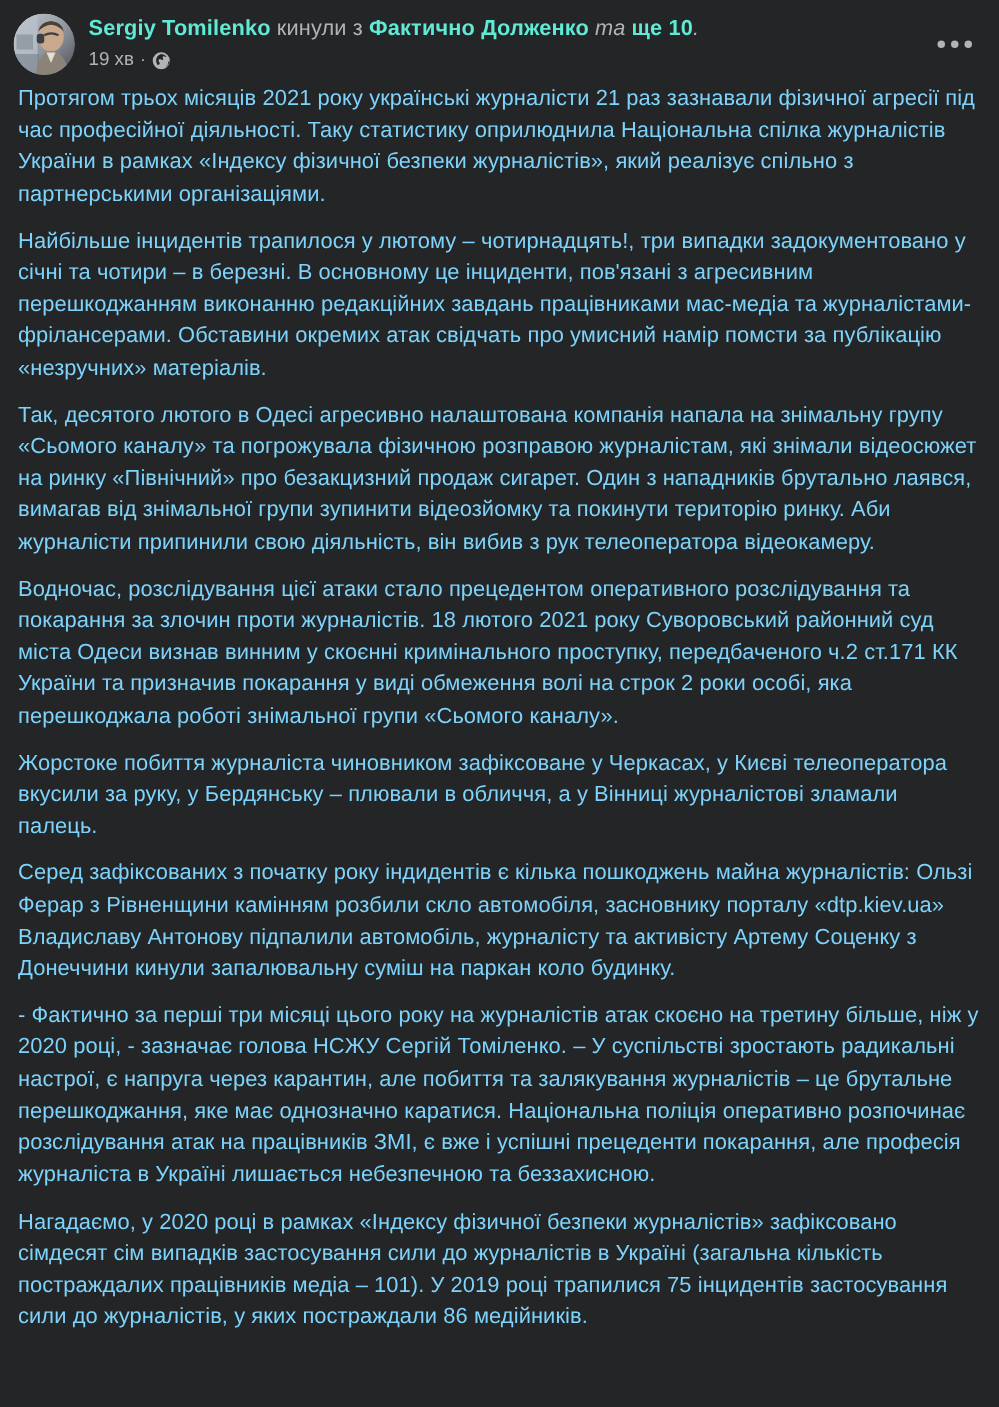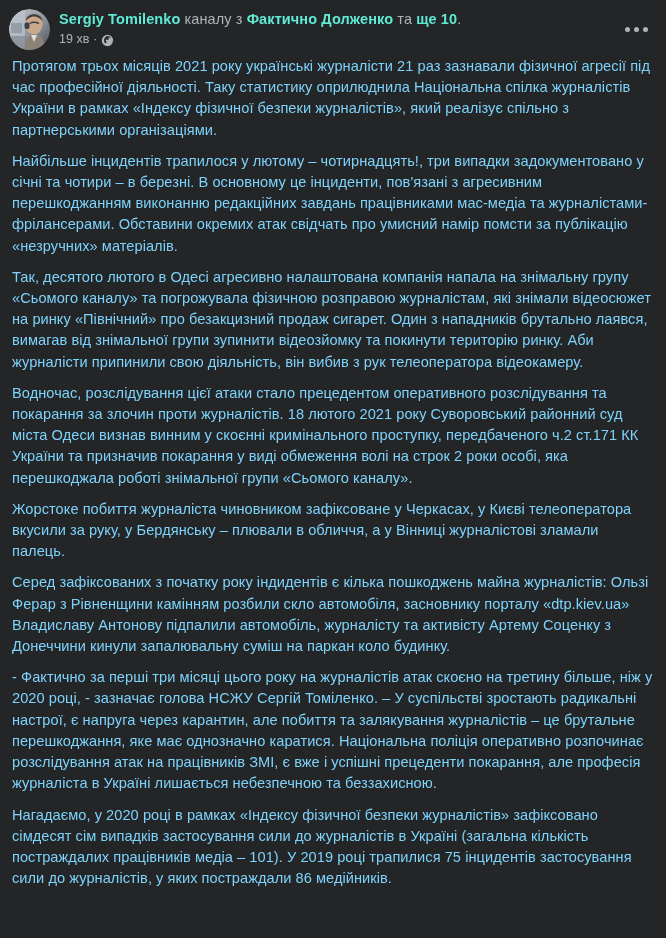--- a/index.html
+++ b/index.html
@@ -62,20 +62,21 @@
     font-weight: bold;
     color: #5eead4;
   }
   .byline .conj {
     font-weight: normal;
     color: #b0b3b8;
   }
   .byline .tail {
     font-weight: normal;
     color: #b0b3b8;
+    font-style: italic;
   }
 
   .meta {
     margin-top: 2px;
     display: flex;
     align-items: center;
     font-size: 12.5px;
     color: #b0b3b8;
     line-height: 16px;
   }
@@ -163,21 +164,21 @@
           <path d="M16.5 12 Q25 3 33.5 12 Q33 6 25 5 Q17 6 16.5 12 Z" fill="#4b4037"></path>
           <rect x="15.5" y="13.5" width="5" height="6.5" rx="2" fill="#3b3f45"></rect>
           <path d="M20.5 14.5 Q25 12 30 14.5" stroke="#3b3f45" stroke-width="1.4" fill="none"></path>
           <path d="M15 41 Q16 26 25 25 Q35 26 37 41 Z" fill="#8c8378"></path>
           <path d="M22 26 L25 33 L28 26 Z" fill="#e3ded6"></path>
         </g>
       </svg>
     </div>
 
     <div class="header-text">
-      <div class="byline"><span class="name">Sergiy Tomilenko</span><span class="conj"> каналу з </span><span class="name">Фактично Долженко</span><span class="tail"> та </span><span class="name">ще 10</span><span class="tail">.</span></div>
+      <div class="byline"><span class="name">Sergiy Tomilenko</span><span class="conj"> кинули з </span><span class="name">Фактично Долженко</span><span class="tail"> та </span><span class="name">ще 10</span><span class="tail">.</span></div>
 
       <div class="meta">
         <span>19 хв</span>
         <span class="dot">·</span>
         <span class="globe-icon">
           <svg width="13" height="13" viewBox="0 0 16 16" fill="#b0b3b8">
             <path d="M8 1a7 7 0 100 14A7 7 0 008 1zm0 1.4a5.6 5.6 0 014.35 2.07c-.5.3-1.2.3-1.7.06-.62-.3-1.3-.1-1.5.45-.14.4.05.8.3 1.1.3.36.2.9-.2 1.1-.5.26-1.1.02-1.6-.3-.64-.42-1.5-.2-1.8.45-.25.55-.03 1.2.4 1.6.5.45.6 1.2.3 1.8-.28.55-.9.8-1.45.7A5.6 5.6 0 018 2.4zm3.6 10.6c.1-.5.45-.95.95-1.15.7-.28 1.1-1 .95-1.72-.1-.5.1-1 .5-1.3.3-.22.5-.5.6-.85a5.6 5.6 0 01-3 5.02z"></path>
           </svg>
         </span>
       </div>

